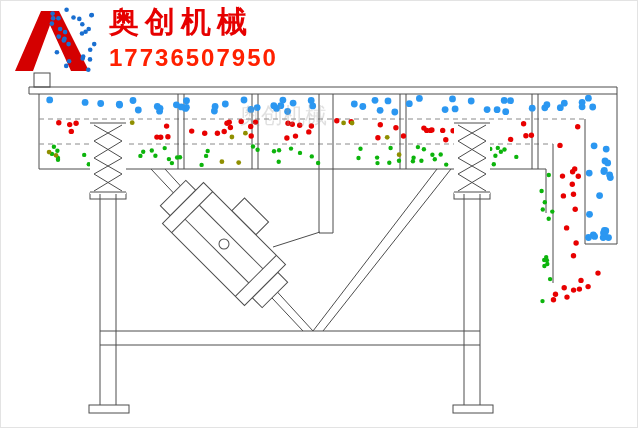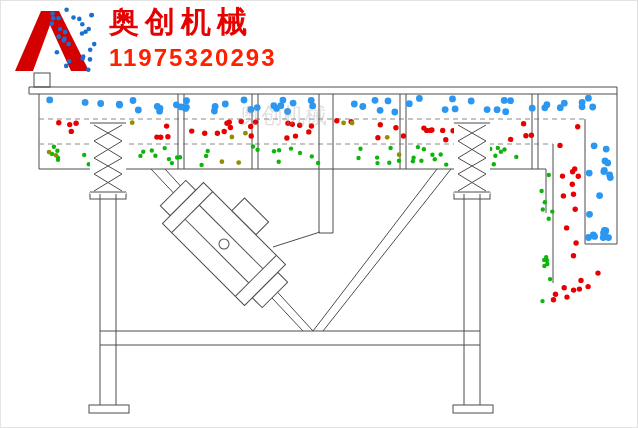--- a/index.html
+++ b/index.html
@@ -376,17 +376,17 @@
           <circle cx="81.2" cy="44.8" r="2.3" fill="#1a6fd0"></circle>
           <circle cx="73.3" cy="19.2" r="2.3" fill="#1a6fd0"></circle>
           <circle cx="57.2" cy="60.9" r="2.3" fill="#1a6fd0"></circle>
           <circle cx="49.5" cy="13.2" r="2.3" fill="#1a6fd0"></circle>
           <circle cx="54.8" cy="35.4" r="2.3" fill="#1a6fd0"></circle>
           <circle cx="49.7" cy="31.6" r="2.3" fill="#1a6fd0"></circle>
         </g>
     </svg>
     <div class="titles">
       <div class="brand">奥创机械</div>
-      <div class="phone">11975320293</div>
+      <div class="phone">17736507950</div>
     </div>
   </div>
 
 </div>
 
 </body></html>

